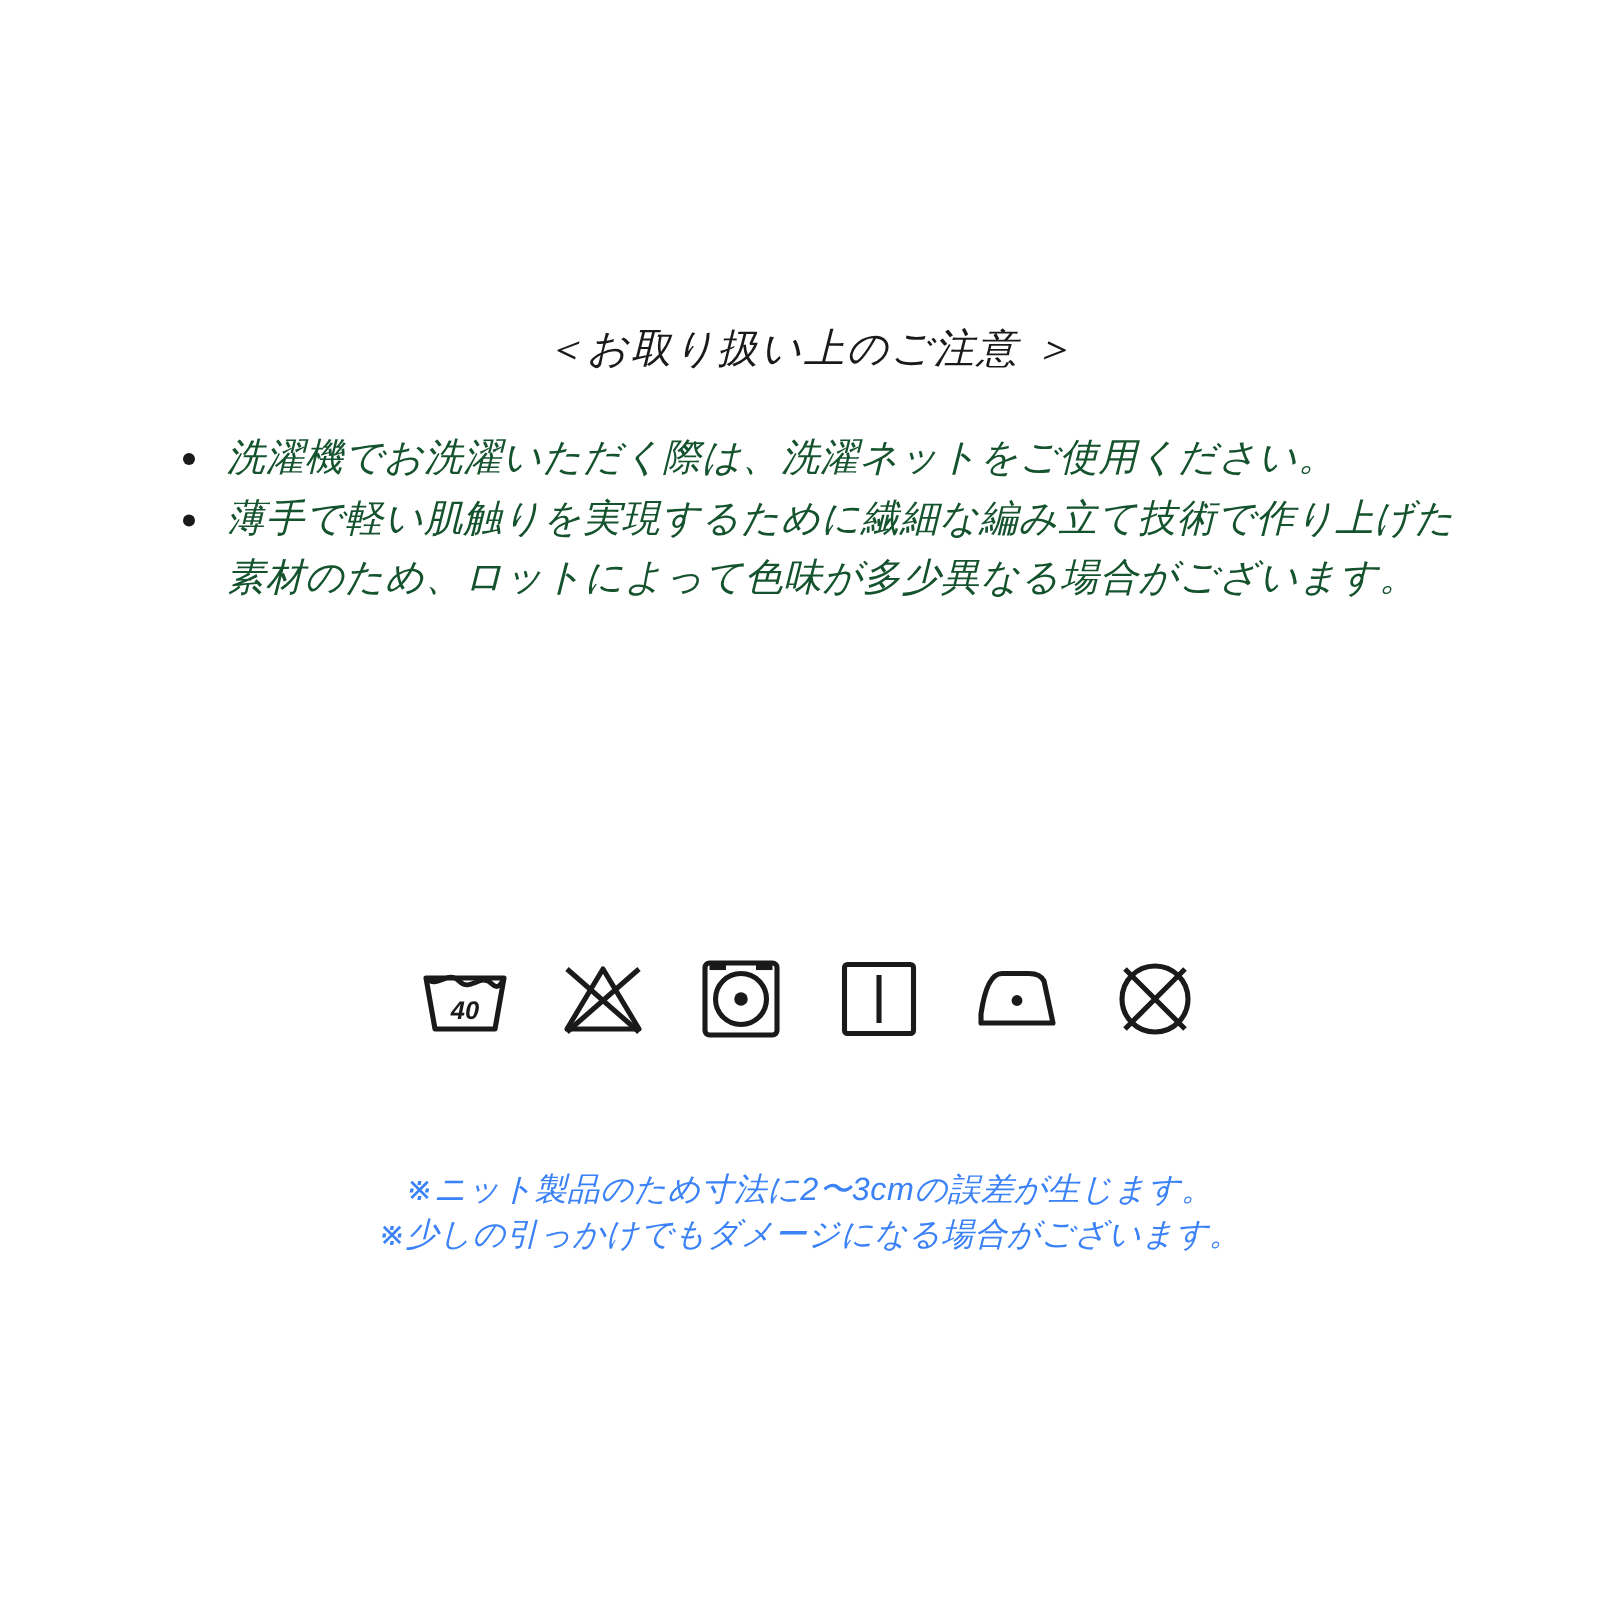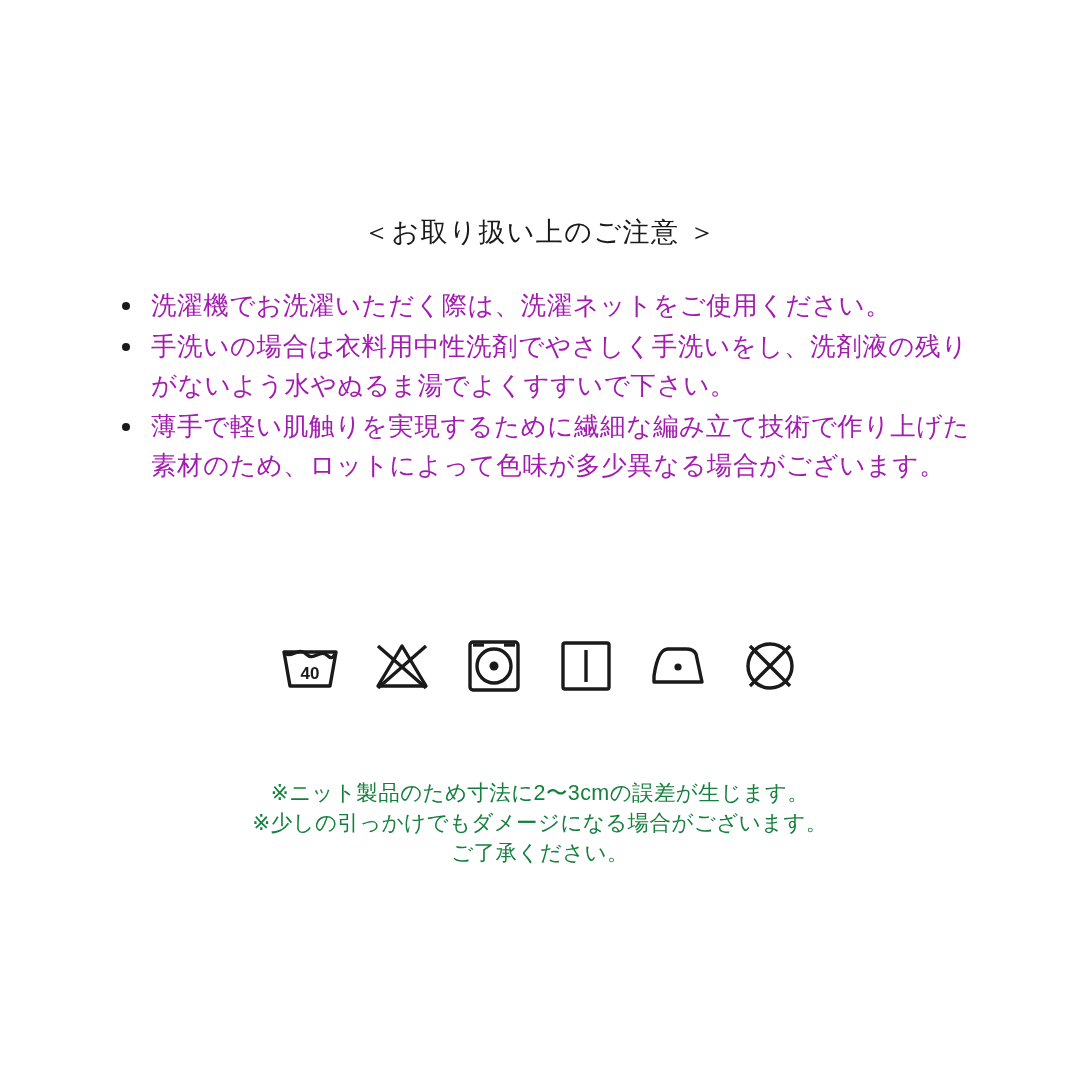--- a/index.html
+++ b/index.html
@@ -12,20 +12,21 @@
     background: #ffffff;
     font-family: "Liberation Sans", "DejaVu Sans", sans-serif;
     color: #1a1a1a;
     overflow: hidden;
   }
   .page {
     position: relative;
     width: 864px;
     height: 1080px;
     box-sizing: border-box;
+    font-style: italic;
   }
   .heading {
     position: absolute;
     top: 214px;
     left: 0;
     width: 1080px;
     text-align: center;
     font-size: 27px;
     letter-spacing: 1.5px;
     color: #1a1a1a;
@@ -39,21 +40,21 @@
     margin: 0;
     padding: 0;
     list-style: none;
   }
   .note-item {
     position: relative;
     padding-left: 33px;
     font-size: 25.5px;
     line-height: 39px;
     letter-spacing: 0.6px;
-    color: #a21caf;
+    color: #14532d;
     margin-bottom: 2px;
   }
   .note-item::before {
     content: "";
     position: absolute;
     left: 4px;
     top: 16px;
     width: 8px;
     height: 8px;
     border-radius: 50%;
@@ -76,36 +77,35 @@
   }
   .footnotes {
     position: absolute;
     top: 778px;
     left: 0;
     width: 1080px;
     text-align: center;
     font-size: 21.5px;
     line-height: 30px;
     letter-spacing: 0.4px;
-    color: #15803d;
+    color: #3b82f6;
   }
   .footnote-line {
     display: block;
   }
 </style>
 </head>
 <body>
 
 <div class="page">
 
   <div class="heading">＜お取り扱い上のご注意 ＞</div>
 
   <ul class="notes">
     <li class="note-item">洗濯機でお洗濯いただく際は、洗濯ネットをご使用ください。</li>
-    <li class="note-item">手洗いの場合は衣料用中性洗剤でやさしく手洗いをし、洗剤液の残りがないよう水やぬるま湯でよくすすいで下さい。</li>
     <li class="note-item">薄手で軽い肌触りを実現するために繊細な編み立て技術で作り上げた素材のため、ロットによって色味が多少異なる場合がございます。</li>
   </ul>
 
   <div class="symbols">
 
     <span class="symbol-wrap">
       <svg class="symbol" viewBox="0 0 64 64" fill="none" xmlns="http://www.w3.org/2000/svg">
         <path d="M6 20 L58 20 L52 54 L12 54 Z" stroke="#1a1a1a" stroke-width="3.4" stroke-linejoin="round" fill="none"></path>
         <path d="M6 20 C14 28 20 14 28 22 C36 30 42 16 50 24 C54 28 56 24 58 20" stroke="#1a1a1a" stroke-width="3.2" fill="none" stroke-linejoin="round"></path>
         <text x="32" y="47" font-family="Liberation Sans, sans-serif" font-size="17" font-weight="700" text-anchor="middle" fill="#1a1a1a">40</text>
@@ -150,16 +150,15 @@
         <line x1="12" y1="14" x2="52" y2="54" stroke="#1a1a1a" stroke-width="3.4"></line>
         <line x1="52" y1="14" x2="12" y2="54" stroke="#1a1a1a" stroke-width="3.4"></line>
       </svg>
     </span>
 
   </div>
 
   <div class="footnotes">
     <span class="footnote-line">※ニット製品のため寸法に2〜3cmの誤差が生じます。</span>
     <span class="footnote-line">※少しの引っかけでもダメージになる場合がございます。</span>
-    <span class="footnote-line">ご了承ください。</span>
   </div>
 
 </div>
 
 </body></html>

